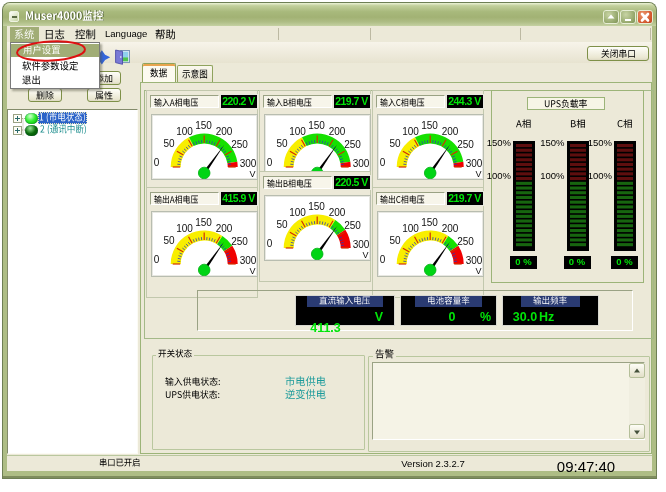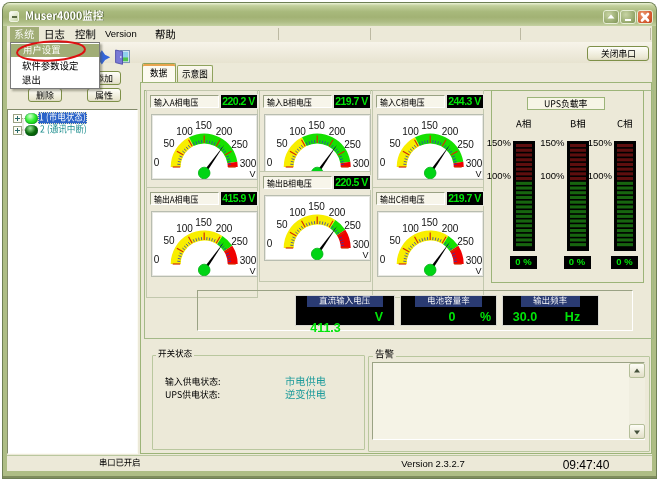--- a/index.html
+++ b/index.html
@@ -74,21 +74,21 @@
         <use href="#g7EDF" x="100.0"></use>
       </svg></div>
     <div class="mitem" style="left:37px"><svg style="" width="20.9" preserveAspectRatio="none" height="11.0" viewBox="0 -86 200.0 100" fill="#000">
         <use href="#g65E5" x="0.0"></use>
         <use href="#g5FD7" x="100.0"></use>
       </svg></div>
     <div class="mitem" style="left:68px"><svg style="" width="20.9" preserveAspectRatio="none" height="11.0" viewBox="0 -86 200.0 100" fill="#000">
         <use href="#g63A7" x="0.0"></use>
         <use href="#g5236" x="100.0"></use>
       </svg></div>
-    <div class="mitem" style="left:98px;font-size:9.5px;padding-top:1px">Version</div>
+    <div class="mitem" style="left:98px;font-size:9.5px;padding-top:1px">Language</div>
     <div class="mitem" style="left:147.5px"><svg style="" width="20.9" preserveAspectRatio="none" height="11.0" viewBox="0 -86 200.0 100" fill="#000">
         <use href="#g5E2E" x="0.0"></use>
         <use href="#g52A9" x="100.0"></use>
       </svg></div>
     <div class="toolbar"></div>
     <svg class="ticon" style="left:86px;top:23px" width="13" height="14" viewBox="0 0 13 14">
       <path d="M6 1 L8.5 4.5 L12.5 6.5 L8.5 8.5 L6 12 L3.5 8.5 L-0.5 6.5 L3.5 4.5 Z" fill="#3366dd"></path>
     </svg>
     <svg class="ticon" style="left:106px;top:22px" width="15" height="15.5" viewBox="0 0 22 19">
 <rect x="9" y="2" width="10" height="14" fill="#dbe9f5" stroke="#6a88b0" stroke-width="1"></rect>
@@ -644,21 +644,21 @@
     <div style="position:absolute;left:417.5px;top:282px;width:55px;height:16px;color:#00e408;font-size:12.5px;font-weight:bold;text-align:center;padding-top:2px">0</div>
     <div style="position:absolute;left:448px;top:282px;width:40px;height:16px;color:#00e408;font-size:12.5px;font-weight:bold;padding-top:2px;text-align:right;padding-right:4px;box-sizing:border-box">%</div>
     <div style="position:absolute;left:495px;top:268.5px;width:97px;height:31.5px;background:#000;border:1px solid #d8d8d0"></div>
     <div style="position:absolute;left:514.4px;top:270px;width:58.2px;height:10.5px;background:#2a3b72;text-align:center"><svg style="" width="34.2" preserveAspectRatio="none" height="9.0" viewBox="0 -86 400.0 100" fill="#fff">
         <use href="#g8F93" x="0.0"></use>
         <use href="#g51FA" x="100.0"></use>
         <use href="#g9891" x="200.0"></use>
         <use href="#g7387" x="300.0"></use>
       </svg></div>
     <div style="position:absolute;left:490.5px;top:282px;width:55px;height:16px;color:#00e408;font-size:12.5px;font-weight:bold;text-align:center;padding-top:2px">30.0</div>
-    <div style="position:absolute;left:550px;top:282px;width:40px;height:16px;color:#00e408;font-size:12.5px;font-weight:bold;padding-top:2px;text-align:center;padding-right:9px;box-sizing:border-box">Hz</div>
+    <div style="position:absolute;left:532px;top:282px;width:40px;height:16px;color:#00e408;font-size:12.5px;font-weight:bold;padding-top:2px;text-align:left;padding-right:9px;box-sizing:border-box">Hz</div>
     <div class="grpbox" style="left:145px;top:329px;width:213px;height:95px"></div>
     <div style="position:absolute;left:149px;top:323px;background:#ece9d8;padding:0 2px"><svg style="" width="34.2" preserveAspectRatio="none" height="9.0" viewBox="0 -86 400.0 100" fill="#000">
         <use href="#g5F00" x="0.0"></use>
         <use href="#g5173" x="100.0"></use>
         <use href="#g72B6" x="200.0"></use>
         <use href="#g6001" x="300.0"></use>
       </svg></div>
     <div style="position:absolute;left:158px;top:351px;"><svg style="" width="55.5" preserveAspectRatio="none" height="9.3" viewBox="0 -86 627.8 100" fill="#000">
         <use href="#g8F93" x="0.0"></use>
         <use href="#g5165" x="100.0"></use>
@@ -709,21 +709,21 @@
     <div class="sbdiv" style="left:513px"></div>
     <div class="sbdiv" style="left:643px"></div>
     <div style="position:absolute;left:92.3px;top:432px"><svg style="" width="41.4" preserveAspectRatio="none" height="9.0" viewBox="0 -86 500.0 100" fill="#000">
         <use href="#g4E32" x="0.0"></use>
         <use href="#g53E3" x="100.0"></use>
         <use href="#g5DF2" x="200.0"></use>
         <use href="#g5F00" x="300.0"></use>
         <use href="#g542F" x="400.0"></use>
       </svg></div>
     <div style="position:absolute;left:346px;top:431.5px;width:160px;text-align:center;font-size:9.5px">Version 2.3.2.7</div>
-    <div style="position:absolute;left:519px;top:431.5px;width:120px;text-align:center;font-size:12px">09:47:40</div>
+    <div style="position:absolute;left:519px;top:431.5px;width:120px;text-align:center;font-size:15px">09:47:40</div>
   </div>
 <div style="position:absolute;left:10px;top:42px;width:90px;height:47px;background:#fff;border:1px solid #7a7a7a;box-shadow:2px 2px 2px rgba(80,80,60,.45);z-index:50"></div>
 <div style="position:absolute;left:11px;top:44px;width:88px;height:13px;background:#a1ad76;z-index:51;padding:1px 0 0 12px"><svg style="" width="37.6" preserveAspectRatio="none" height="10.0" viewBox="0 -86 400.0 100" fill="#fff">
       <use href="#g7528" x="0.0"></use>
       <use href="#g6237" x="100.0"></use>
       <use href="#g8BBE" x="200.0"></use>
       <use href="#g7F6E" x="300.0"></use>
     </svg></div>
 <div style="position:absolute;left:22px;top:60.5px;z-index:51"><svg style="" width="56.4" preserveAspectRatio="none" height="10.0" viewBox="0 -86 600.0 100" fill="#000">
       <use href="#g8F6F" x="0.0"></use>

